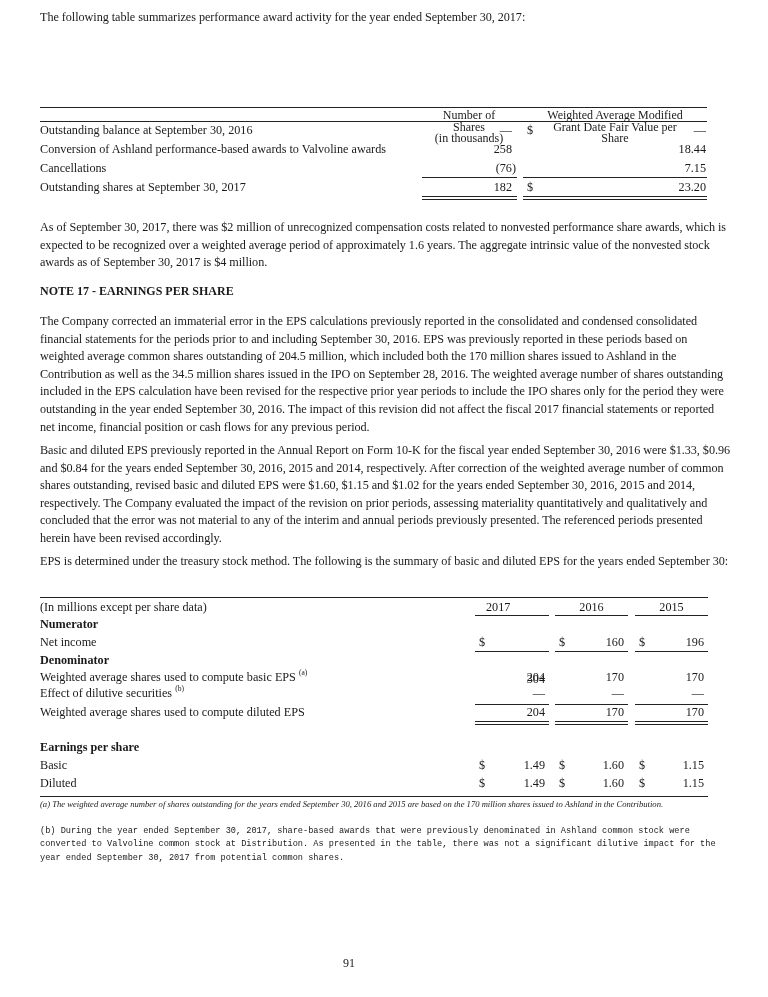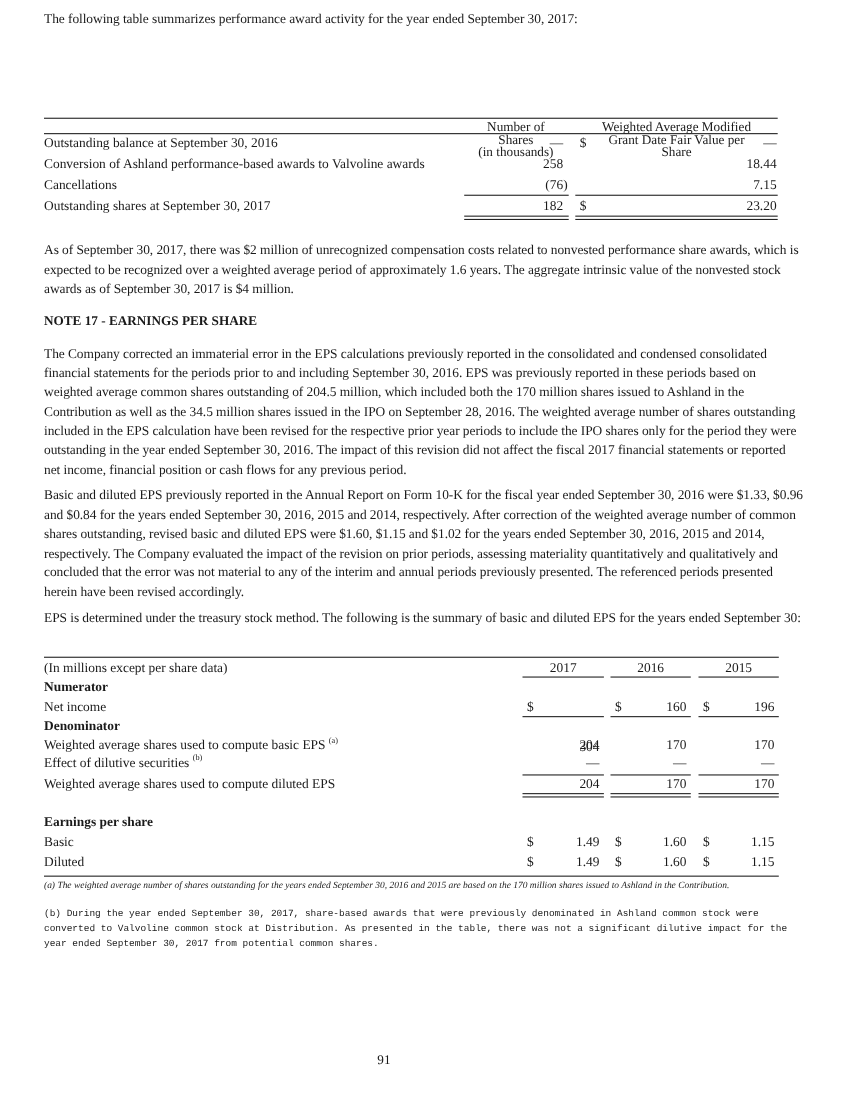--- a/index.html
+++ b/index.html
@@ -71,21 +71,21 @@
 <p class="para" style="top:219px;">As of September 30, 2017, there was $2 million of unrecognized compensation costs related to nonvested performance share awards, which is expected to be recognized over a weighted average period of approximately 1.6 years. The aggregate intrinsic value of the nonvested stock awards as of September 30, 2017 is $4 million.</p>
 <div class="heading" style="top:284px;">NOTE 17 - EARNINGS PER SHARE</div>
 <p class="para" style="top:313px;">The Company corrected an immaterial error in the EPS calculations previously reported in the consolidated and condensed consolidated financial statements for the periods prior to and including September 30, 2016. EPS was previously reported in these periods based on weighted average common shares outstanding of 204.5 million, which included both the 170 million shares issued to Ashland in the Contribution as well as the 34.5 million shares issued in the IPO on September 28, 2016. The weighted average number of shares outstanding included in the EPS calculation have been revised for the respective prior year periods to include the IPO shares only for the period they were outstanding in the year ended September 30, 2016. The impact of this revision did not affect the fiscal 2017 financial statements or reported net income, financial position or cash flows for any previous period.</p>
 <p class="para" style="top:442px;">Basic and diluted EPS previously reported in the Annual Report on Form 10-K for the fiscal year ended September 30, 2016 were $1.33, $0.96 and $0.84 for the years ended September 30, 2016, 2015 and 2014, respectively. After correction of the weighted average number of common shares outstanding, revised basic and diluted EPS were $1.60, $1.15 and $1.02 for the years ended September 30, 2016, 2015 and 2014, respectively. The Company evaluated the impact of the revision on prior periods, assessing materiality quantitatively and qualitatively and concluded that the error was not material to any of the interim and annual periods previously presented. The referenced periods presented herein have been revised accordingly.</p>
 <p class="para" style="top:553px;">EPS is determined under the treasury stock method. The following is the summary of basic and diluted EPS for the years ended September 30:</p>
 
 <div>
   <div class="line" style="left:40px; width:668px; top:597px; border-top-width:1.5px;"></div>
 
   <div class="row-label" style="top:600px;">(In millions except per share data)</div>
-  <div class="num" style="top:600px; left:475px; width:74px; text-align:center;">2017</div>
+  <div class="num" style="top:600px; left:486px; width:74px; text-align:left;">2017</div>
   <div class="num" style="top:600px; left:555px; width:73px; text-align:center;">2016</div>
   <div class="num" style="top:600px; left:635px; width:73px; text-align:center;">2015</div>
   <div class="line" style="left:475px; width:74px; top:615px;"></div>
   <div class="line" style="left:555px; width:73px; top:615px;"></div>
   <div class="line" style="left:635px; width:73px; top:615px;"></div>
 
   <div class="row-label bold" style="top:617px;text-align:right;">Numerator</div>
 
   <div class="row-label" style="top:635px;">Net income</div>
   <div class="dollar" style="top:635px; left:479px;">$</div>

